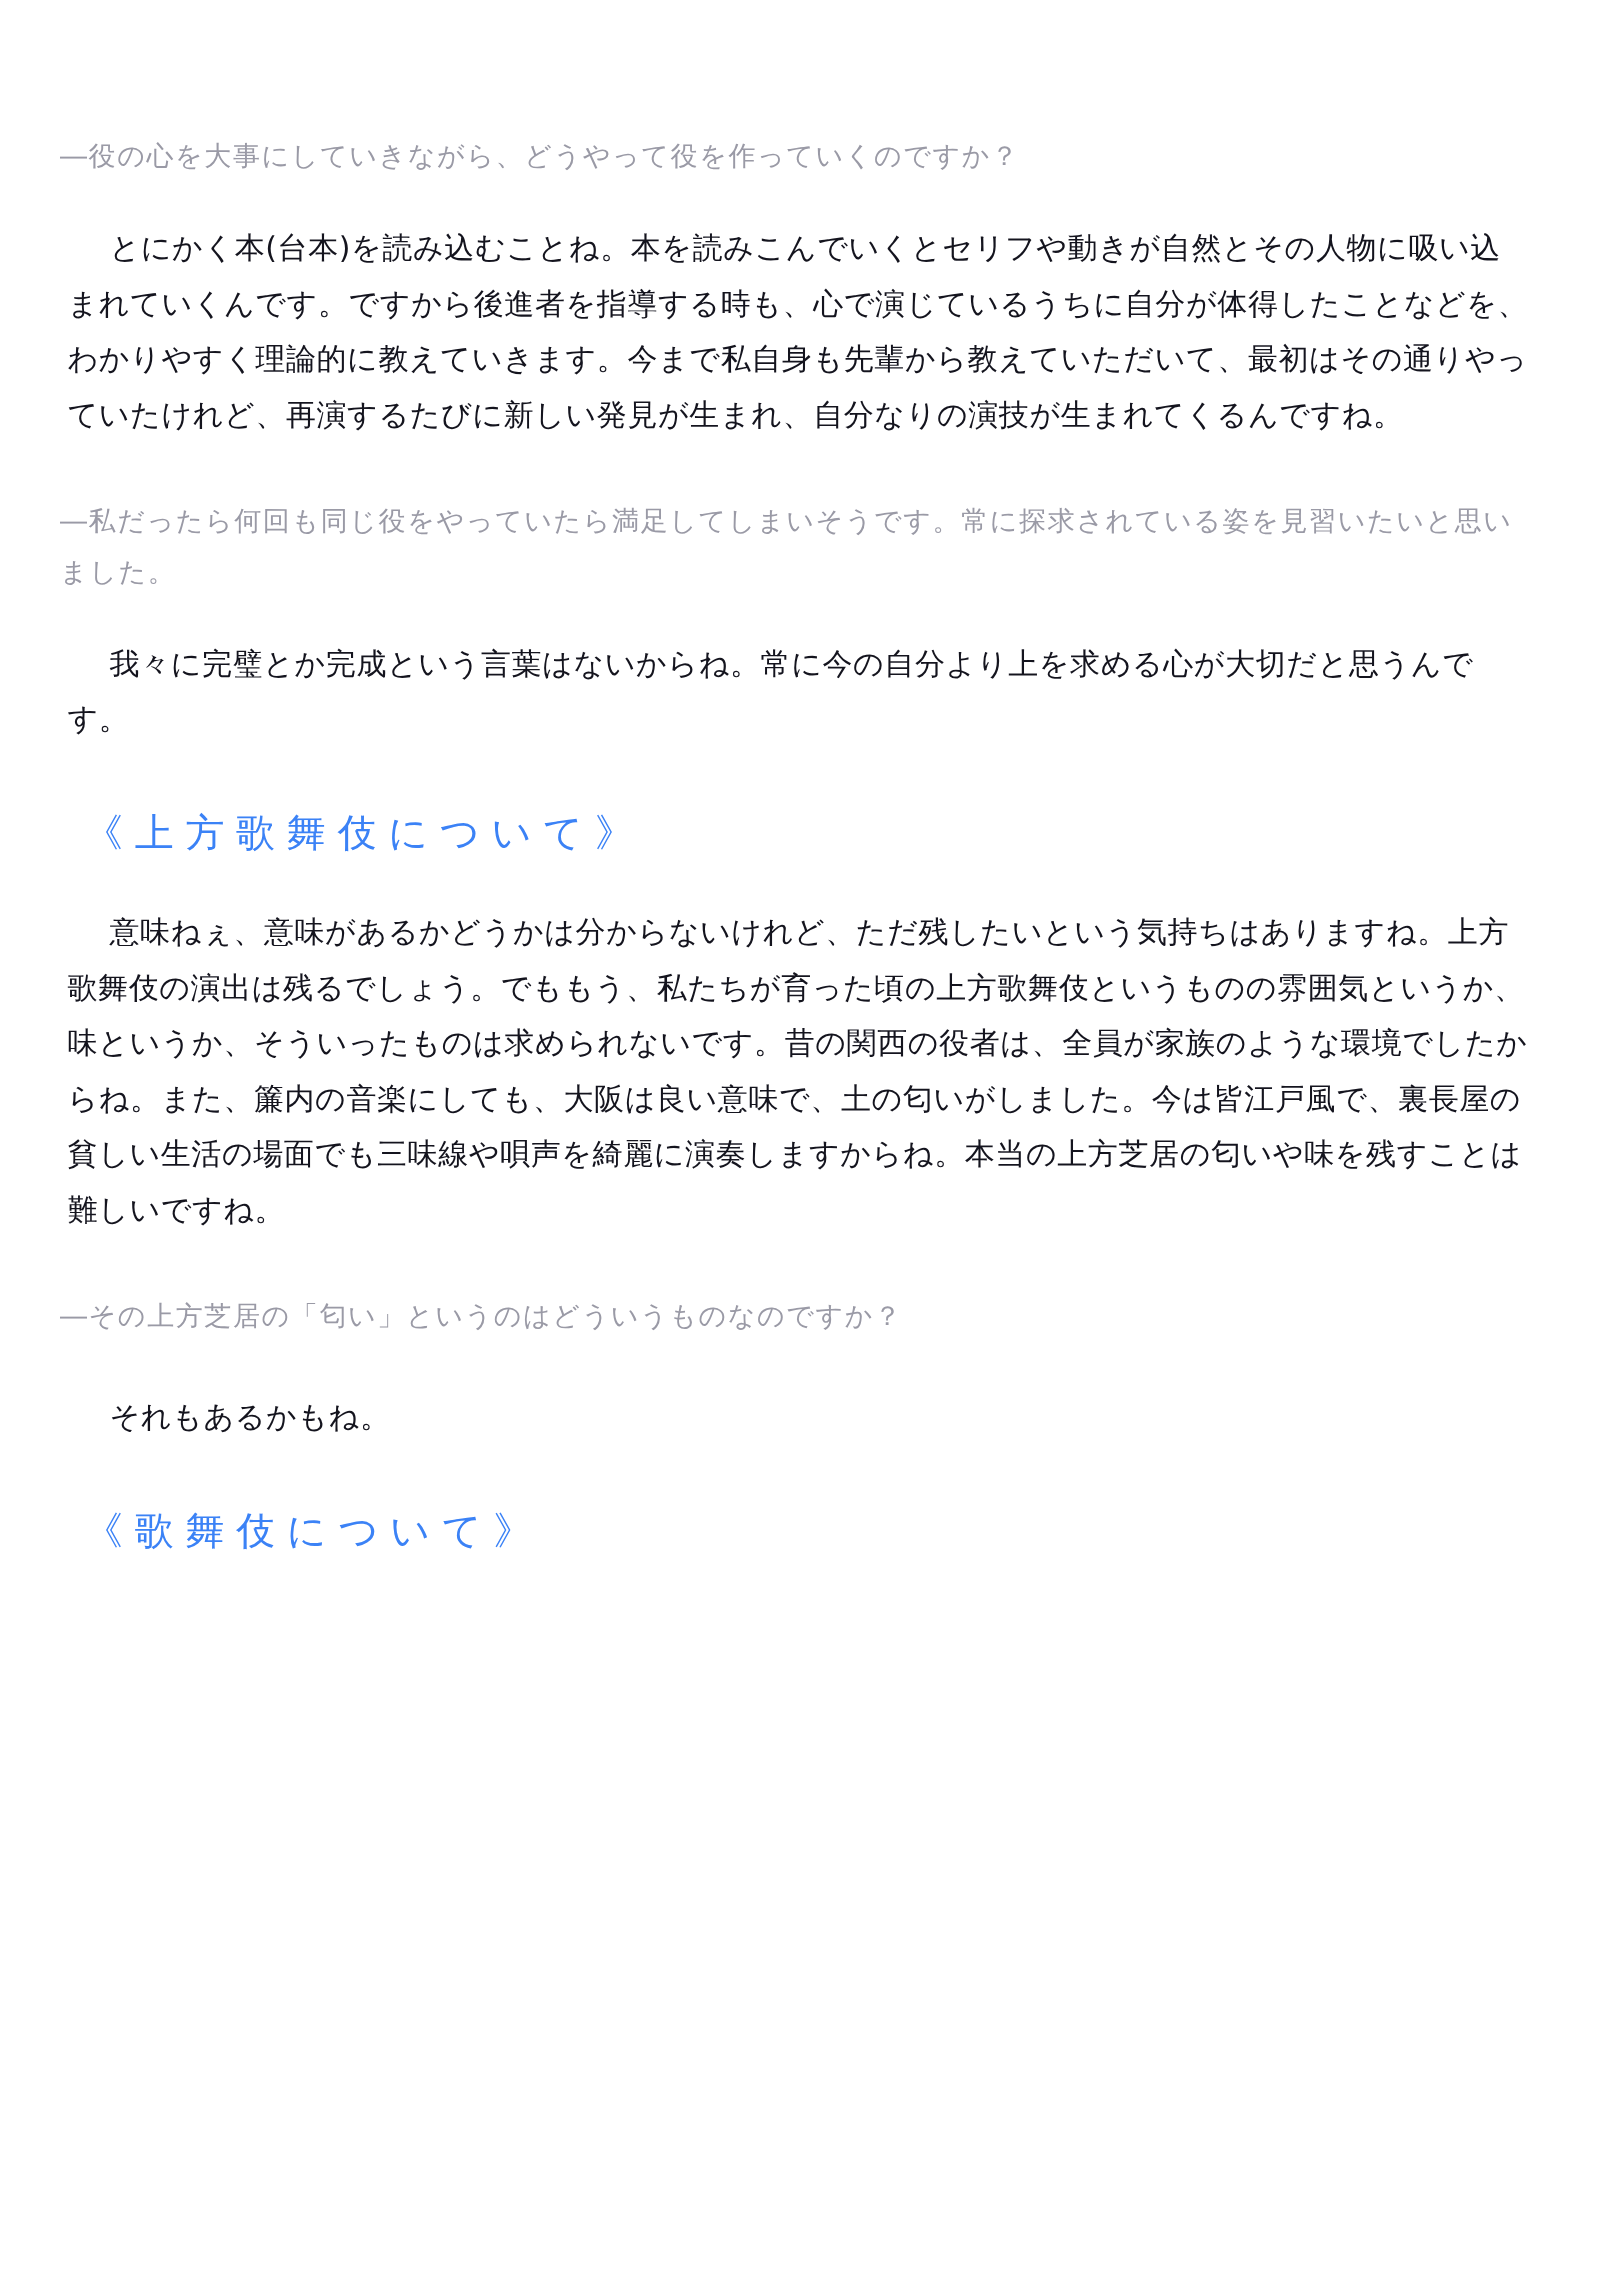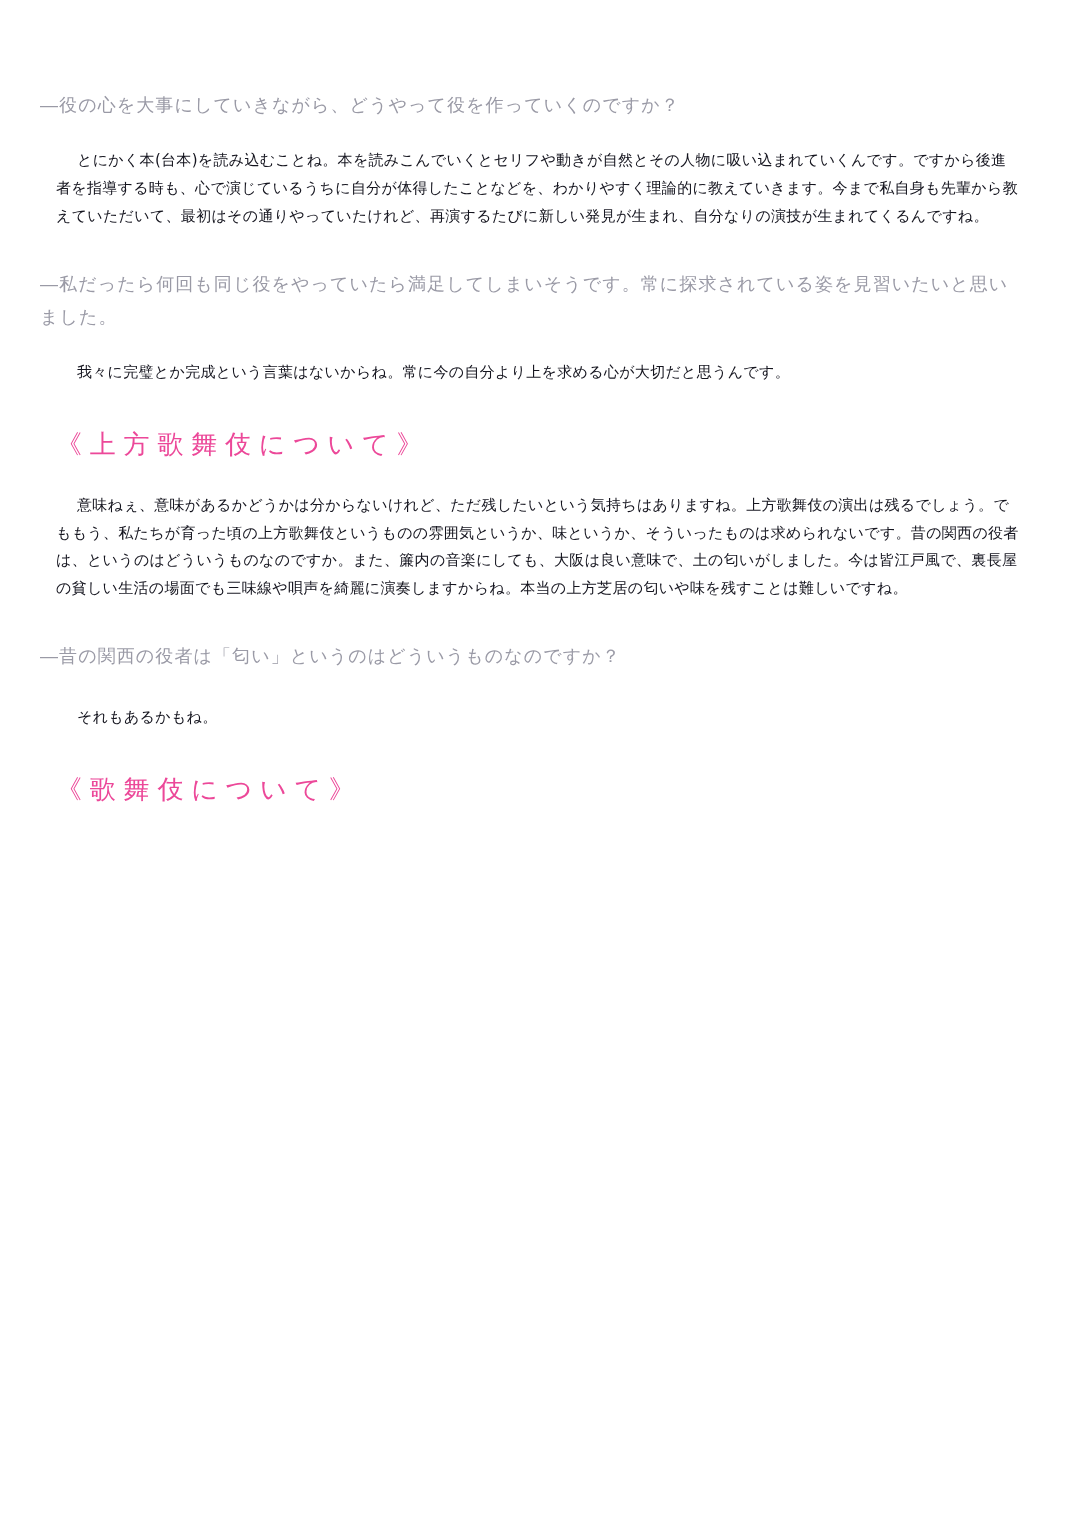--- a/index.html
+++ b/index.html
@@ -32,30 +32,30 @@
     letter-spacing: 0.06em;
     margin: 0 0 26px 0;
     font-weight: 400;
   }
   .q.indent-small {
     padding-left: 8px;
   }
   
   .a {
     color: #14141e;
-    font-size: 15px;
+    font-size: 20px;
     line-height: 1.85;
     letter-spacing: 0.02em;
-    margin: 0 0 30px 16px;
+    margin: 0 0 30px 5px;
     font-weight: 500;
     text-indent: 1.4em;
   }
   
   .section-heading {
-    color: #ec4899;
+    color: #3b82f6;
     font-size: 26px;
     font-weight: 500;
     letter-spacing: 0.30em;
     margin: 40px 0 30px 0;
     padding-left: 16px;
   }
   .spacer-sm { height: 6px; }
   .spacer-md { height: 16px; }
 </style>
 </head>
@@ -70,25 +70,25 @@
 
     <div class="spacer-sm"></div>
 
     <p class="q">―私だったら何回も同じ役をやっていたら満足してしまいそうです。常に探求されている姿を見習いたいと思いました。</p>
 
     <p class="a">我々に完璧とか完成という言葉はないからね。常に今の自分より上を求める心が大切だと思うんです。</p>
 
     <h2 class="section-heading">《上方歌舞伎について》</h2>
 
 
-    <p class="a">意味ねぇ、意味があるかどうかは分からないけれど、ただ残したいという気持ちはありますね。上方歌舞伎の演出は残るでしょう。でももう、私たちが育った頃の上方歌舞伎というものの雰囲気というか、味というか、そういったものは求められないです。昔の関西の役者は、というのはどういうものなのですか。また、簾内の音楽にしても、大阪は良い意味で、土の匂いがしました。今は皆江戸風で、裏長屋の貧しい生活の場面でも三味線や唄声を綺麗に演奏しますからね。本当の上方芝居の匂いや味を残すことは難しいですね。</p>
+    <p class="a">意味ねぇ、意味があるかどうかは分からないけれど、ただ残したいという気持ちはありますね。上方歌舞伎の演出は残るでしょう。でももう、私たちが育った頃の上方歌舞伎というものの雰囲気というか、味というか、そういったものは求められないです。昔の関西の役者は、全員が家族のような環境でしたからね。また、簾内の音楽にしても、大阪は良い意味で、土の匂いがしました。今は皆江戸風で、裏長屋の貧しい生活の場面でも三味線や唄声を綺麗に演奏しますからね。本当の上方芝居の匂いや味を残すことは難しいですね。</p>
 
     <div class="spacer-sm"></div>
 
-    <p class="q">―昔の関西の役者は「匂い」というのはどういうものなのですか？</p>
+    <p class="q">―その上方芝居の「匂い」というのはどういうものなのですか？</p>
 
 
     <div class="spacer-sm"></div>
 
 
     <p class="a">それもあるかもね。</p>
 
     <h2 class="section-heading">《歌舞伎について》</h2>
 
     <div class="spacer-md"></div>

